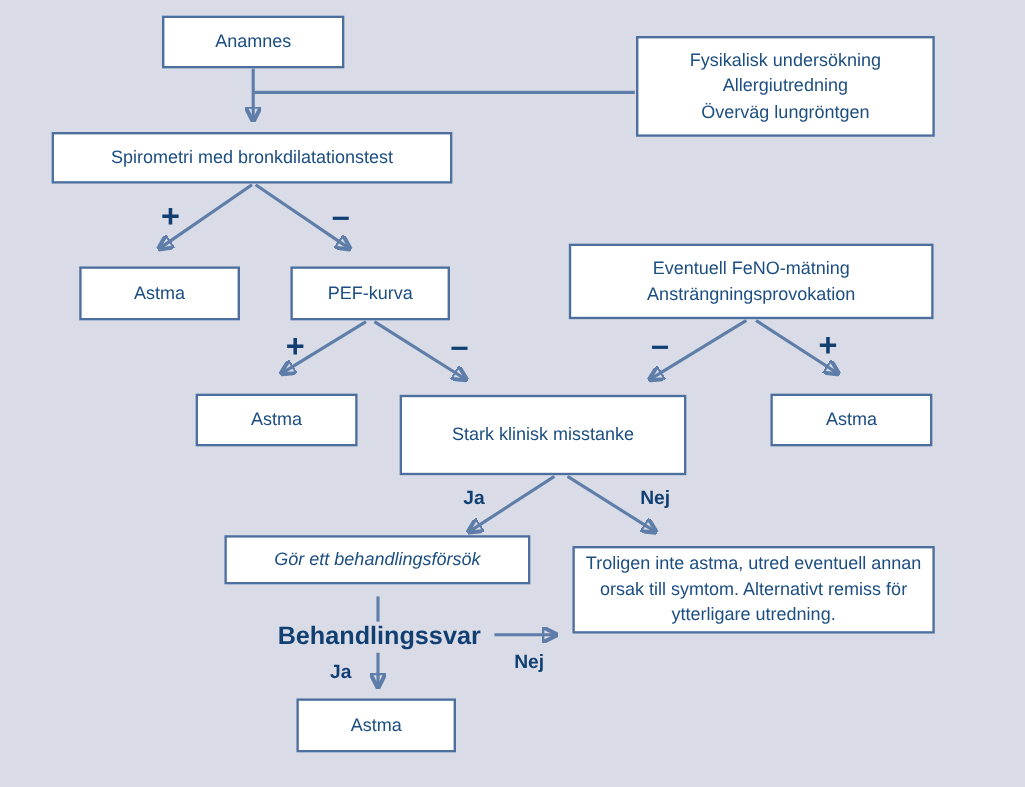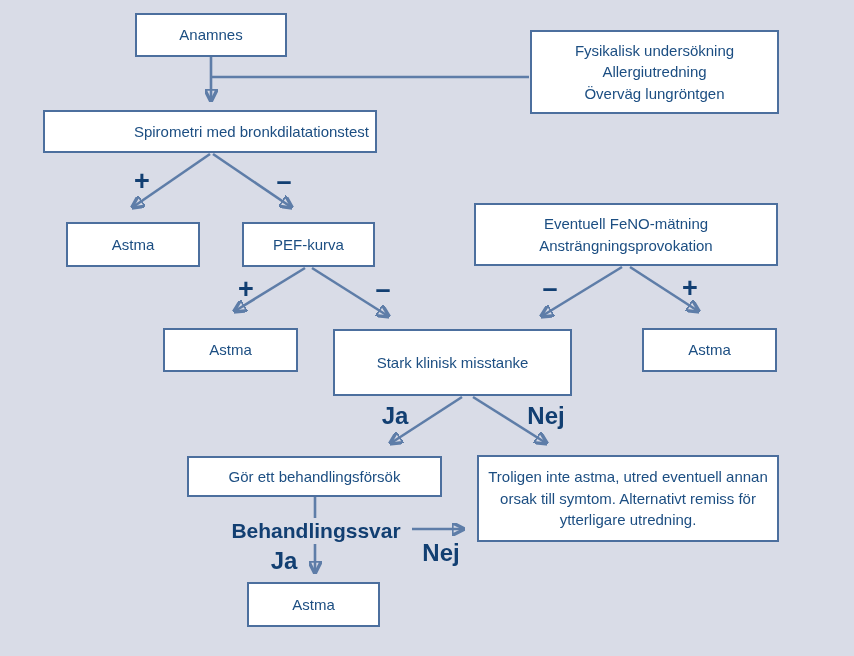--- a/index.html
+++ b/index.html
@@ -39,35 +39,35 @@
   }
   .node .line{display:block;}
   .lbl{
     position:absolute;
     transform:translate(-50%,-50%);
     color:#123f72;
     font-weight:700;
     white-space:nowrap;
   }
   .sign{font-size:27px;}
-  .word{font-size:24px;}
+  .word{font-size:16px;}
   .bigword{font-size:21px;}
 
   
   .n-anamnes   {left:135px; top:13px;  width:152px; height:44px;}
   .n-fysikalisk{left:530px; top:30px;  width:249px; height:84px;}
-  .n-spirometri{left:43px;  top:110px; width:334px; height:43px;align-items:flex-end;}
+  .n-spirometri{left:43px;  top:110px; width:334px; height:43px;}
   .n-astma-spiro{left:66px; top:222px; width:134px; height:45px;}
   .n-pef       {left:242px; top:222px; width:133px; height:45px;}
   .n-feno      {left:474px; top:203px; width:304px; height:63px;}
   .n-astma-pef {left:163px; top:328px; width:135px; height:44px;}
   .n-stark     {left:333px; top:329px; width:239px; height:67px;}
   .n-astma-feno{left:642px; top:328px; width:135px; height:44px;}
-  .n-gor       {left:187px; top:456px; width:255px; height:41px;}
-  .n-troligen  {left:477px; top:455px; width:302px; height:87px; line-height:1.45;}
+  .n-gor       {left:187px; top:446px; width:255px; height:41px;font-style:italic;}
+  .n-troligen  {left:477px; top:455px; width:302px; height:73px; line-height:1.45;}
   .n-astma-beh {left:247px; top:582px; width:133px; height:45px;}
 
   
   .l-plus-spiro {left:142px; top:181px;}
   .l-minus-spiro{left:284px; top:181px;}
   .l-plus-pef   {left:246px; top:289px;}
   .l-minus-pef  {left:383px; top:289px;}
   .l-minus-feno {left:550px; top:288px;}
   .l-plus-feno  {left:690px; top:288px;}
   .l-ja-stark   {left:395px; top:416px;}

